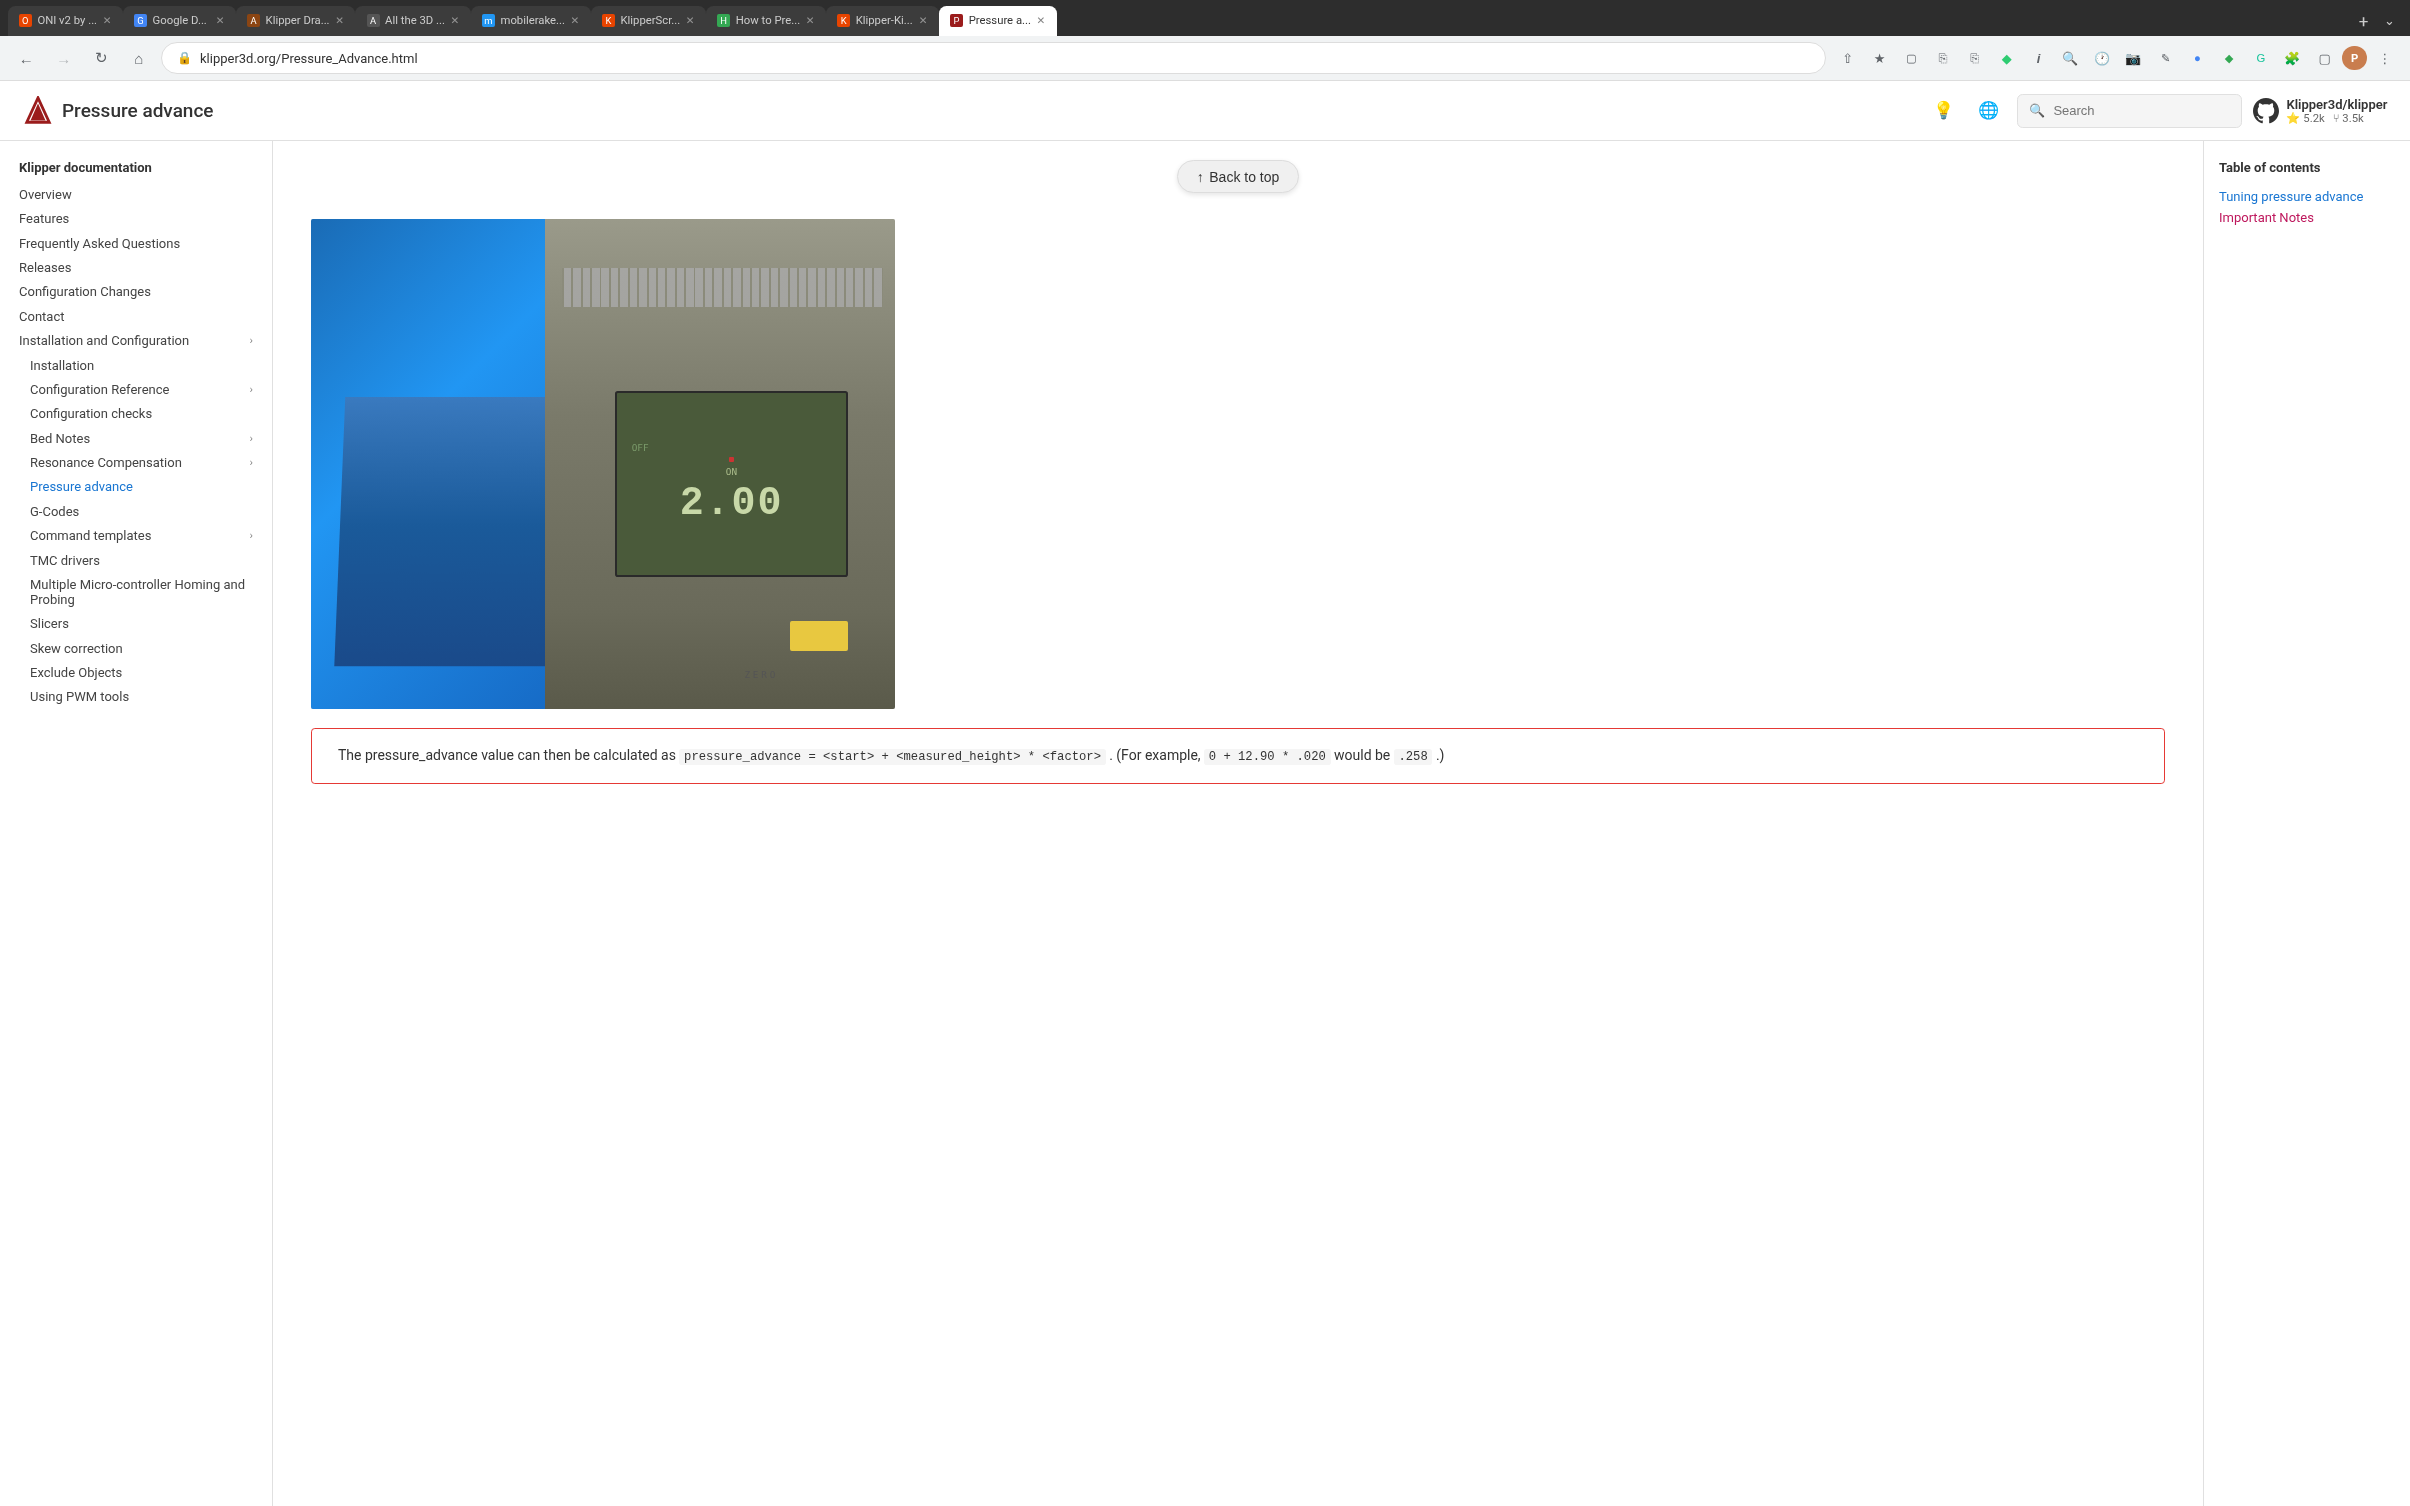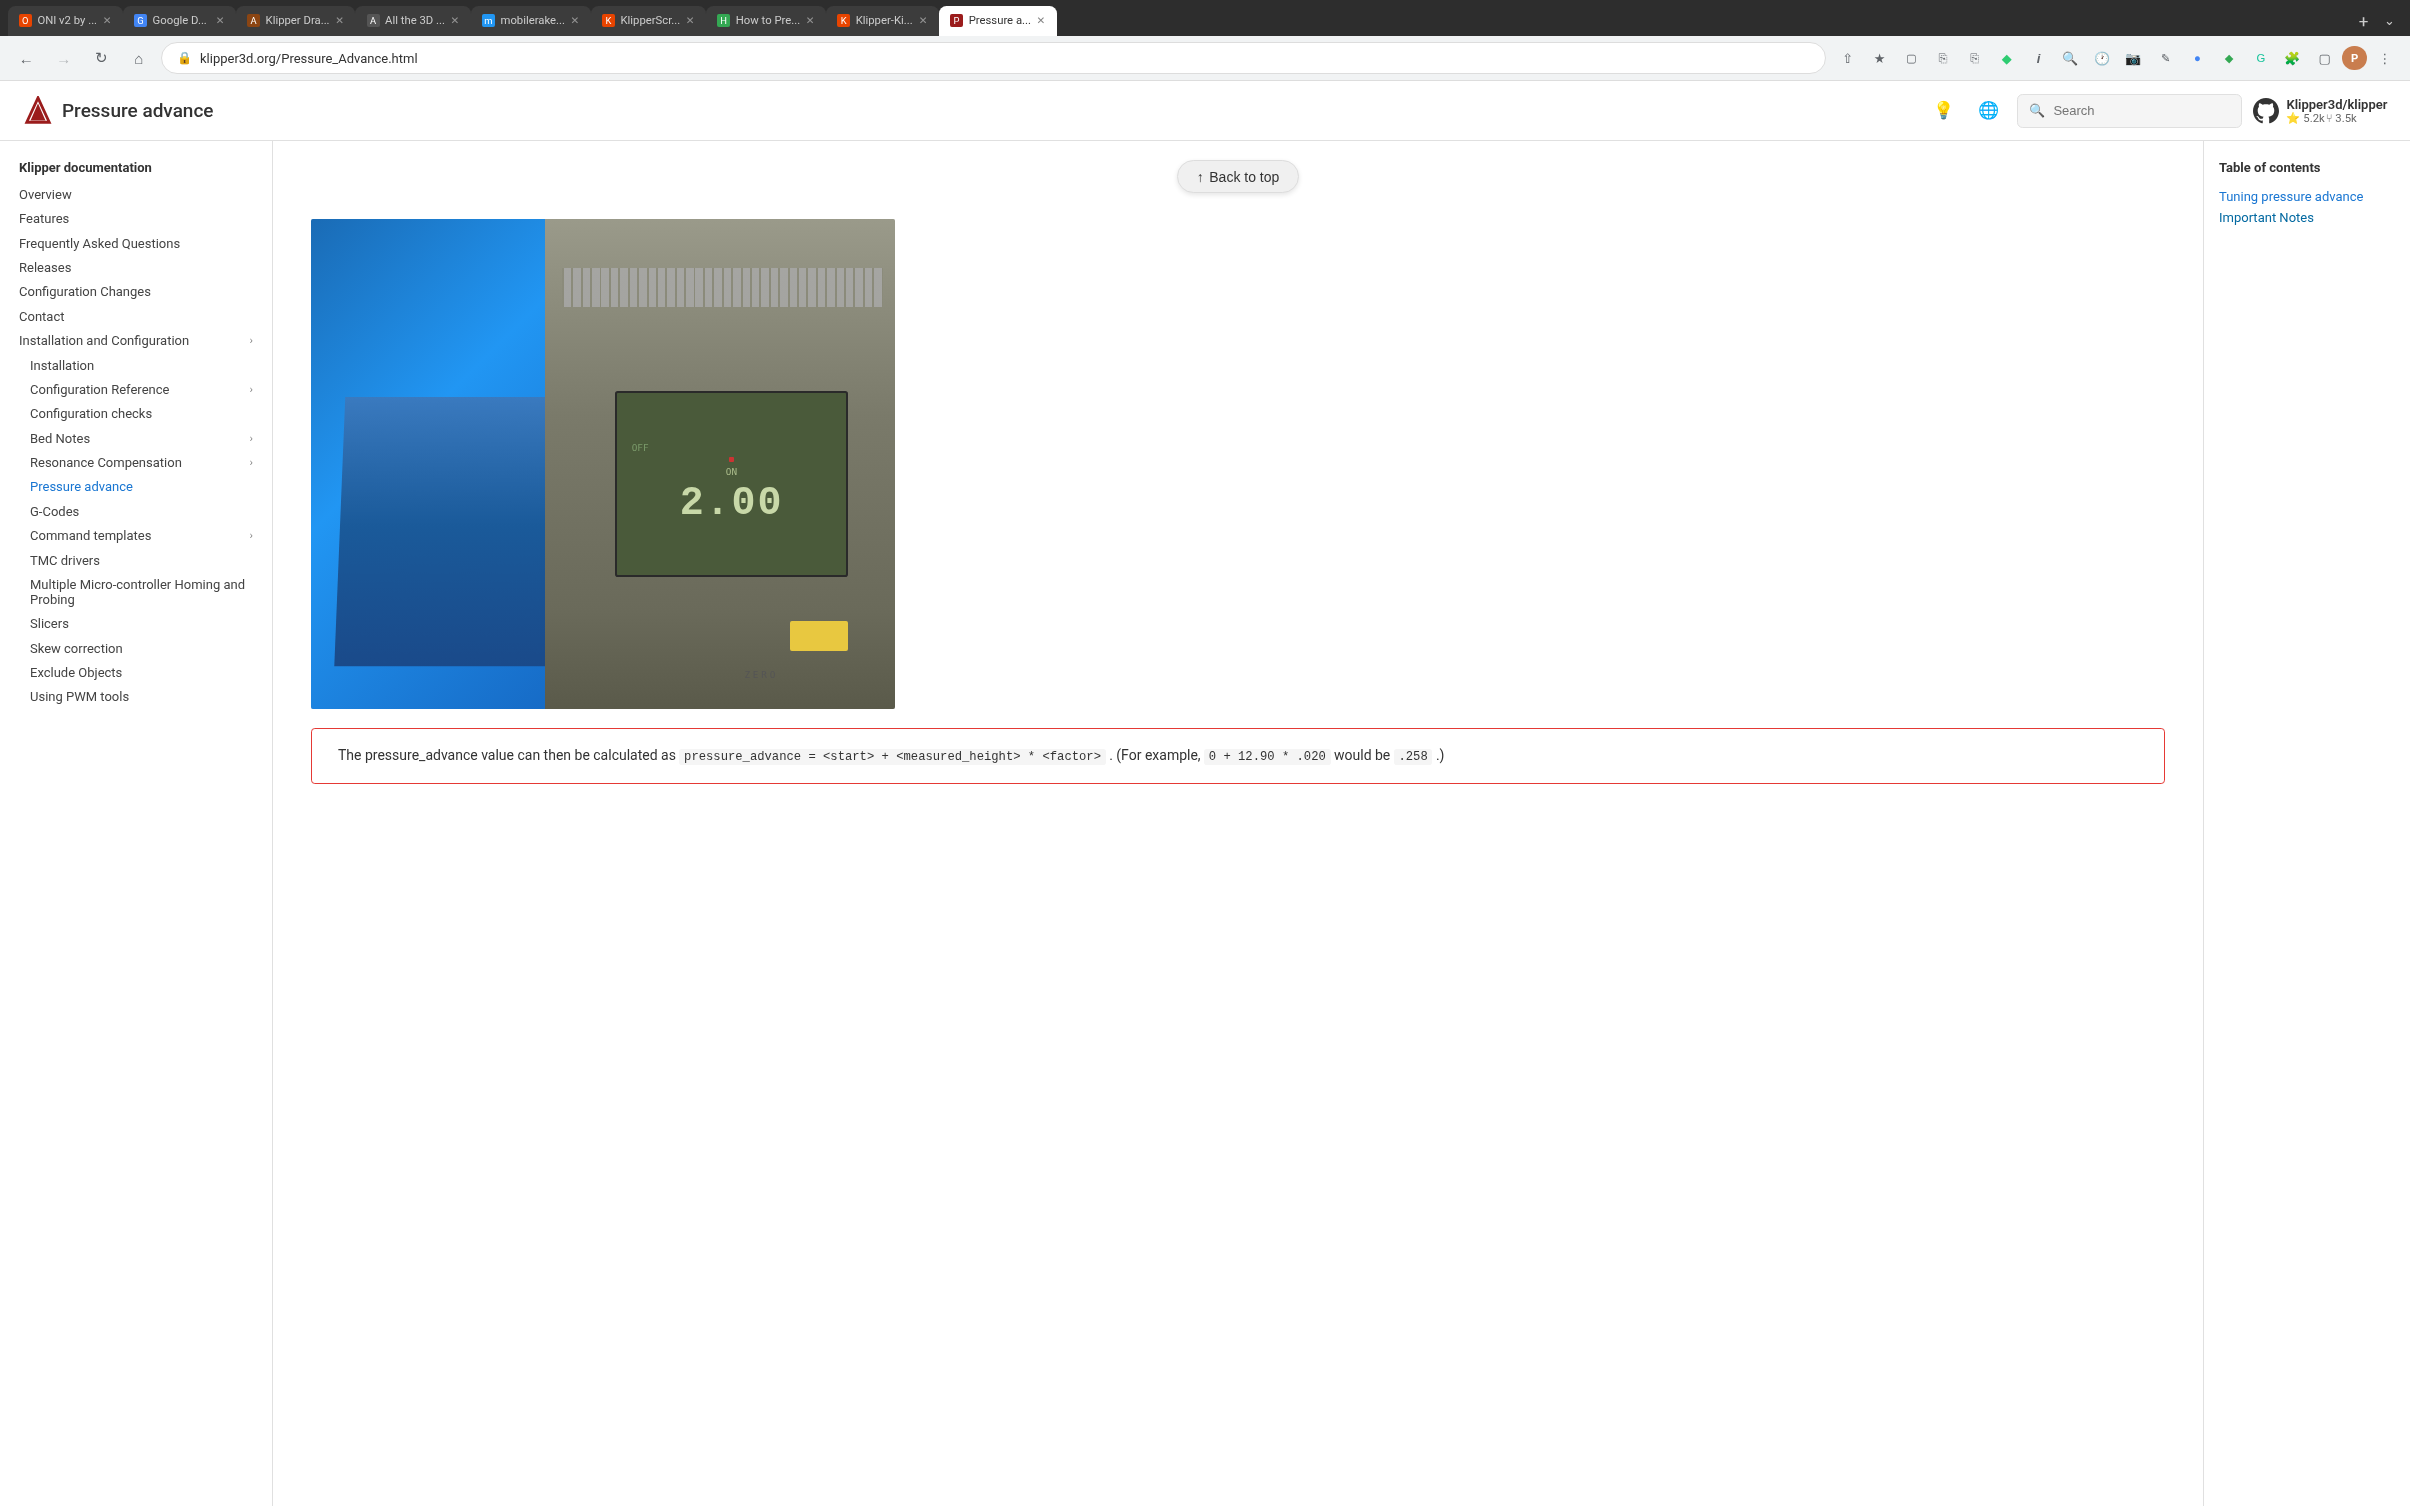--- a/index.html
+++ b/index.html
@@ -39,37 +39,37 @@
     .top-nav-title { font-size: 19px; font-weight: 500; color: #333; }
     .top-nav-spacer { flex: 1; }
     .top-nav-icons { display: flex; align-items: center; gap: 11.3px; }
     .top-nav-icon-btn { width: 34px; height: 34px; border-radius: 50%; border: none; background: transparent; cursor: pointer; display: flex; align-items: center; justify-content: center; color: #555; font-size: 17px; }
     .search-box { display: flex; align-items: center; background: #f5f5f5; border: 0.9px solid #e0e0e0; border-radius: 5.6px; padding: 0 11.3px; height: 34px; gap: 7.5px; min-width: 188px; }
     .search-box input { border: none; background: transparent; font-size: 13px; outline: none; color: #333; }
     .search-icon { color: #777; font-size: 13px; }
     .github-link { display: flex; align-items: center; gap: 7.5px; text-decoration: none; color: #333; }
     .github-info { display: flex; flex-direction: column; font-size: 11.3px; }
     .github-repo { font-weight: 600; font-size: 13px; color: #333; }
-    .github-stats { display: flex; gap: 1px; color: #666; font-size: 11.3px; }
+    .github-stats { display: flex; gap: 8px; color: #666; font-size: 11.3px; }
     .content-wrapper { display: flex; flex: 1; overflow: hidden; }
     .content { flex: 1; overflow-y: auto; padding: 19px 38px 38px; position: relative; }
     .toc { width: 207px; min-width: 207px; padding: 19px 15px; border-left: 0.9px solid #e0e0e0; overflow-y: auto; }
 
     
     .back-to-top-btn { display: inline-flex; align-items: center; gap: 5.6px; background: #f0f0f0; border: 0.9px solid #ddd; border-radius: 22.6px; padding: 7.5px 19px; font-size: 14px; color: #333; cursor: pointer; margin-bottom: 15px; box-shadow: 0 1.9px 5.6px rgba(0,0,0,0.1); }
 
     .caliper-visual { width: 100%; height: 490px; max-width: 584px; background: #d0d0d0; position: relative; border-radius: 1.9px; overflow: hidden; }
 
     .formula-box { border: 1.9px solid #e53935; border-radius: 3.8px; padding: 15px 26px; margin: 19px 0; font-size: 14px; line-height: 1.7; color: #333; }
     .code-inline { font-family: 'Courier New', monospace; background: #f5f5f5; padding: 0.9px 4.7px; border-radius: 2.8px; font-size: 12.2px; color: #333; }
     .body-text { font-size: 14px; line-height: 1.7; color: #333; margin: 15px 0; }
 
     .toc-title { font-weight: 700; font-size: 13px; color: #333; margin-bottom: 11.3px; }
     .toc-link { display: block; font-size: 13px; color: #1976d2; text-decoration: none; padding: 2.8px 0; }
-    .toc-link.plain { color: #0369a1; }
+    .toc-link.plain { color: #be185d; }
 
     
     ::-webkit-scrollbar { width: 5.6px; height: 5.6px; }
     ::-webkit-scrollbar-track { background: #f1f1f1; }
     ::-webkit-scrollbar-thumb { background: #bbb; border-radius: 2.8px; }
   </style>
 </head>
 <body>
 
 <div>

